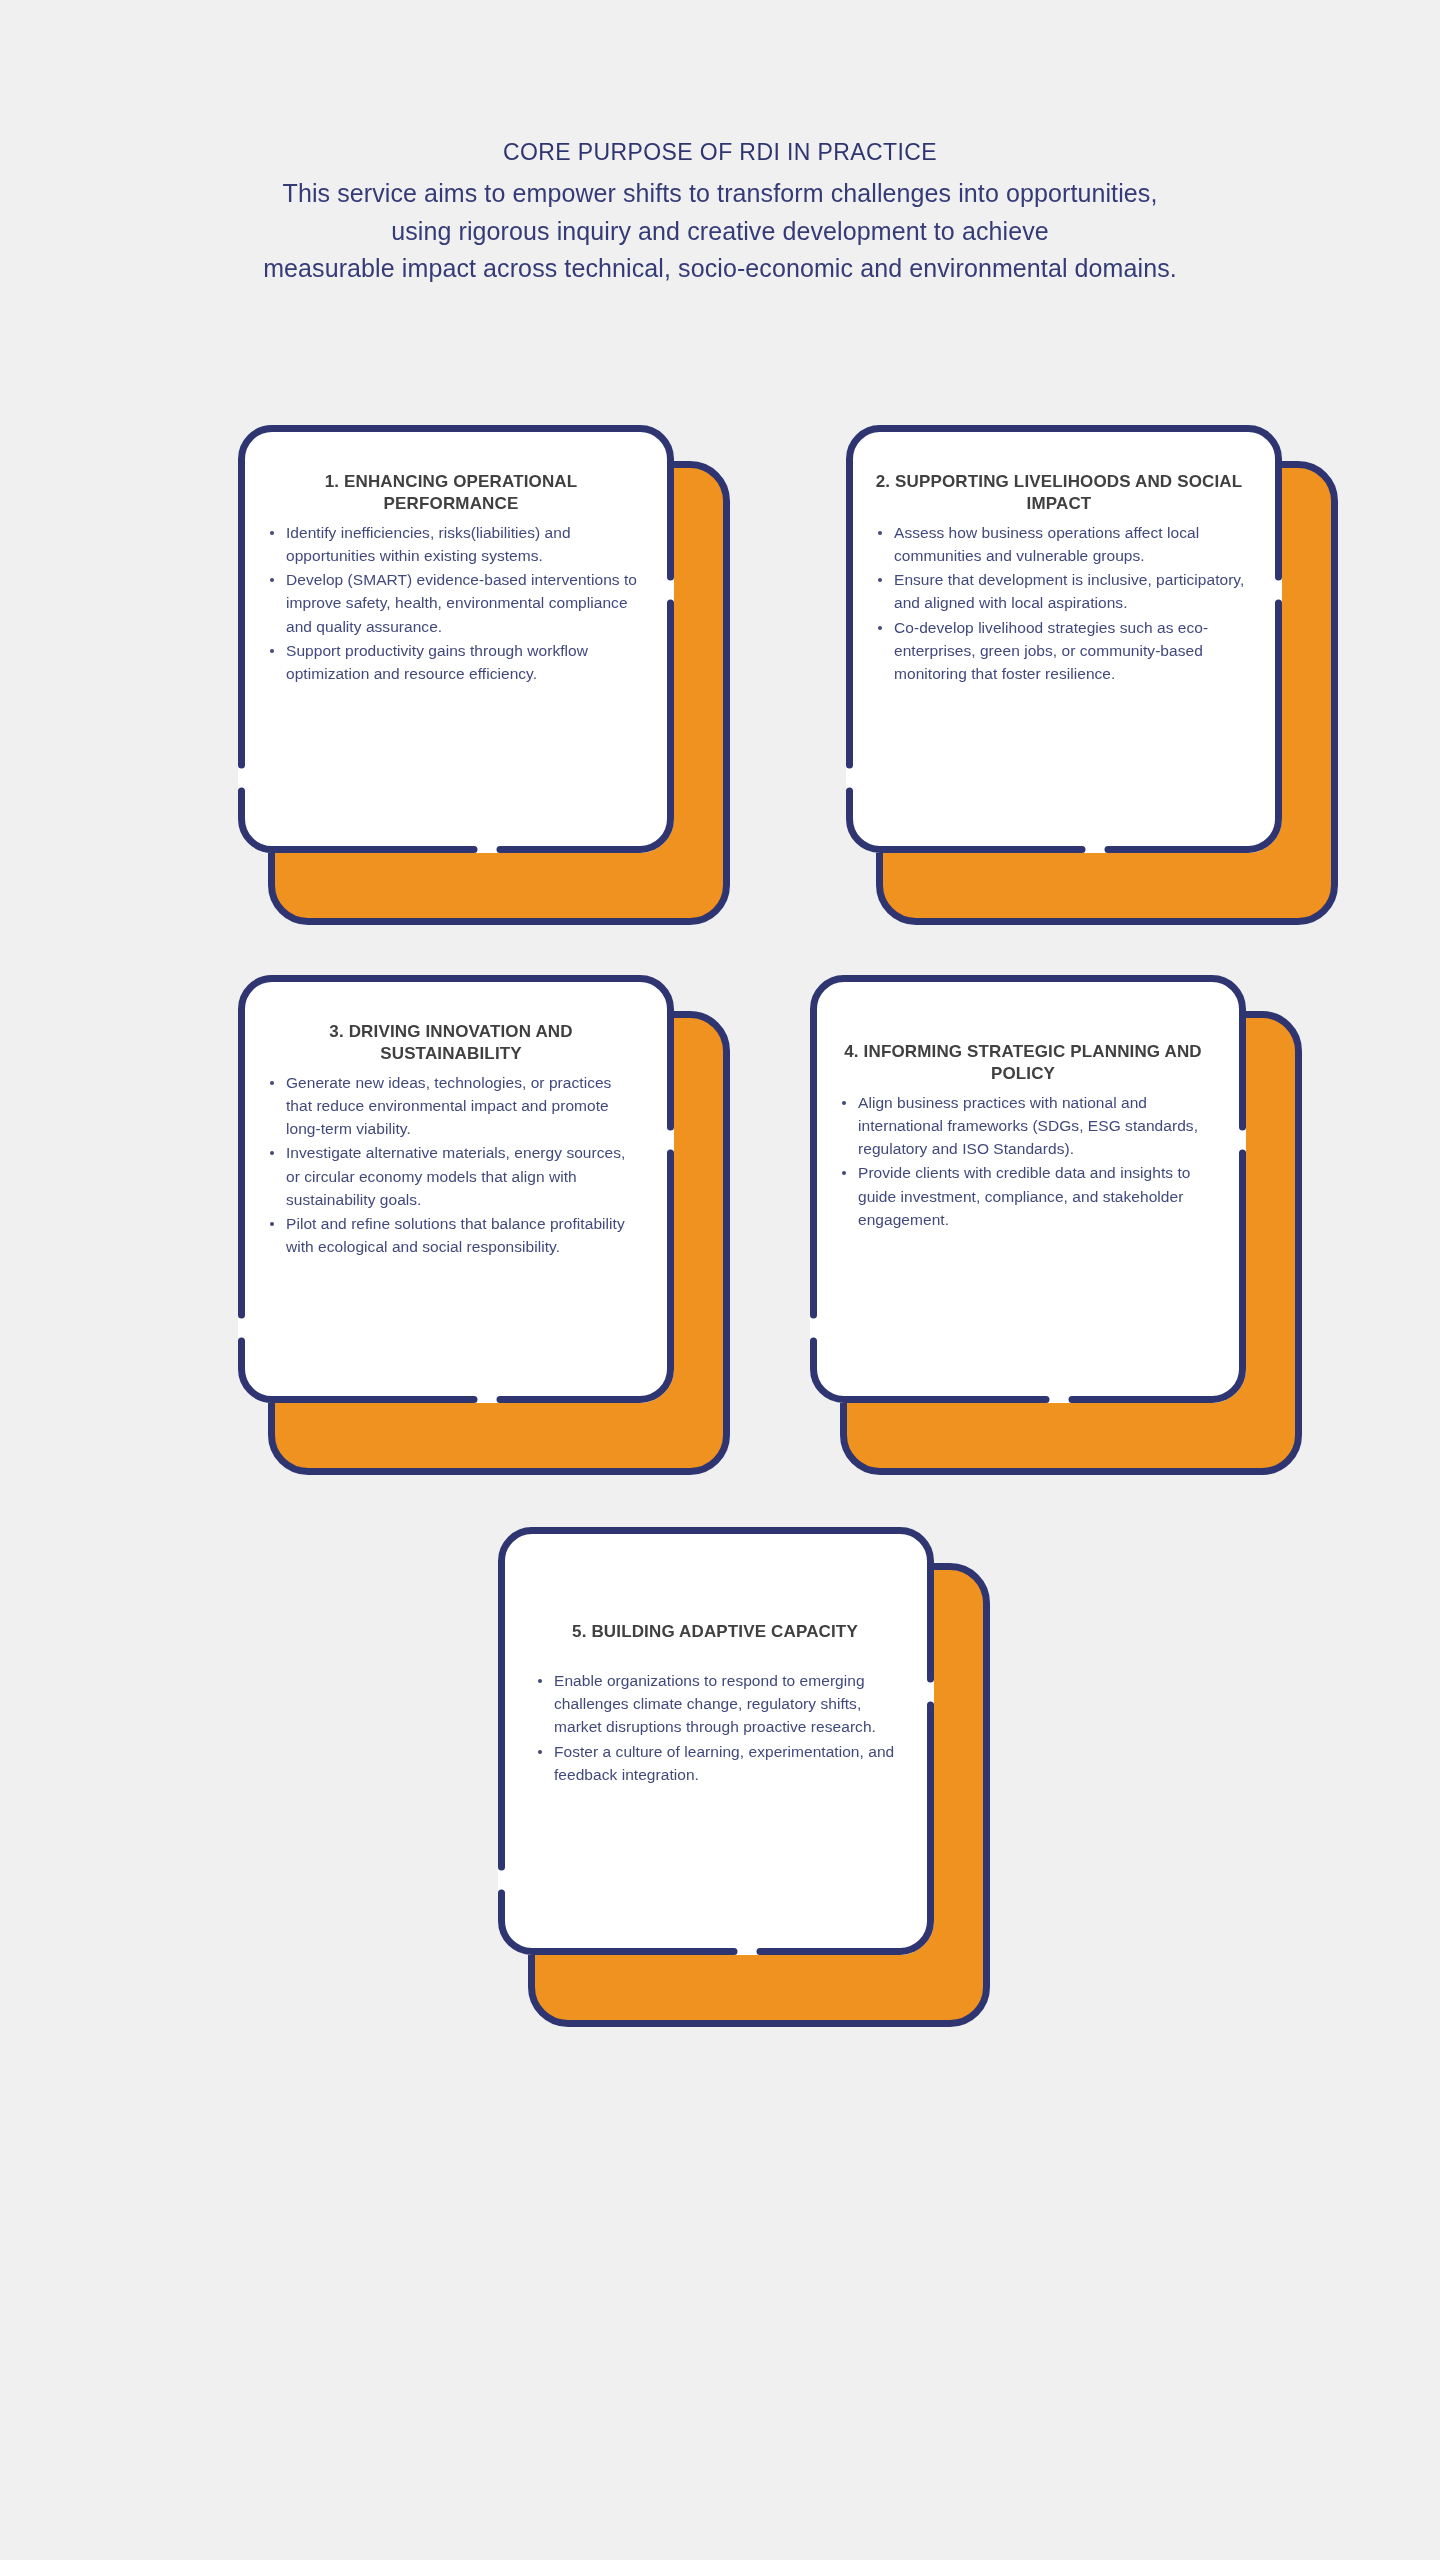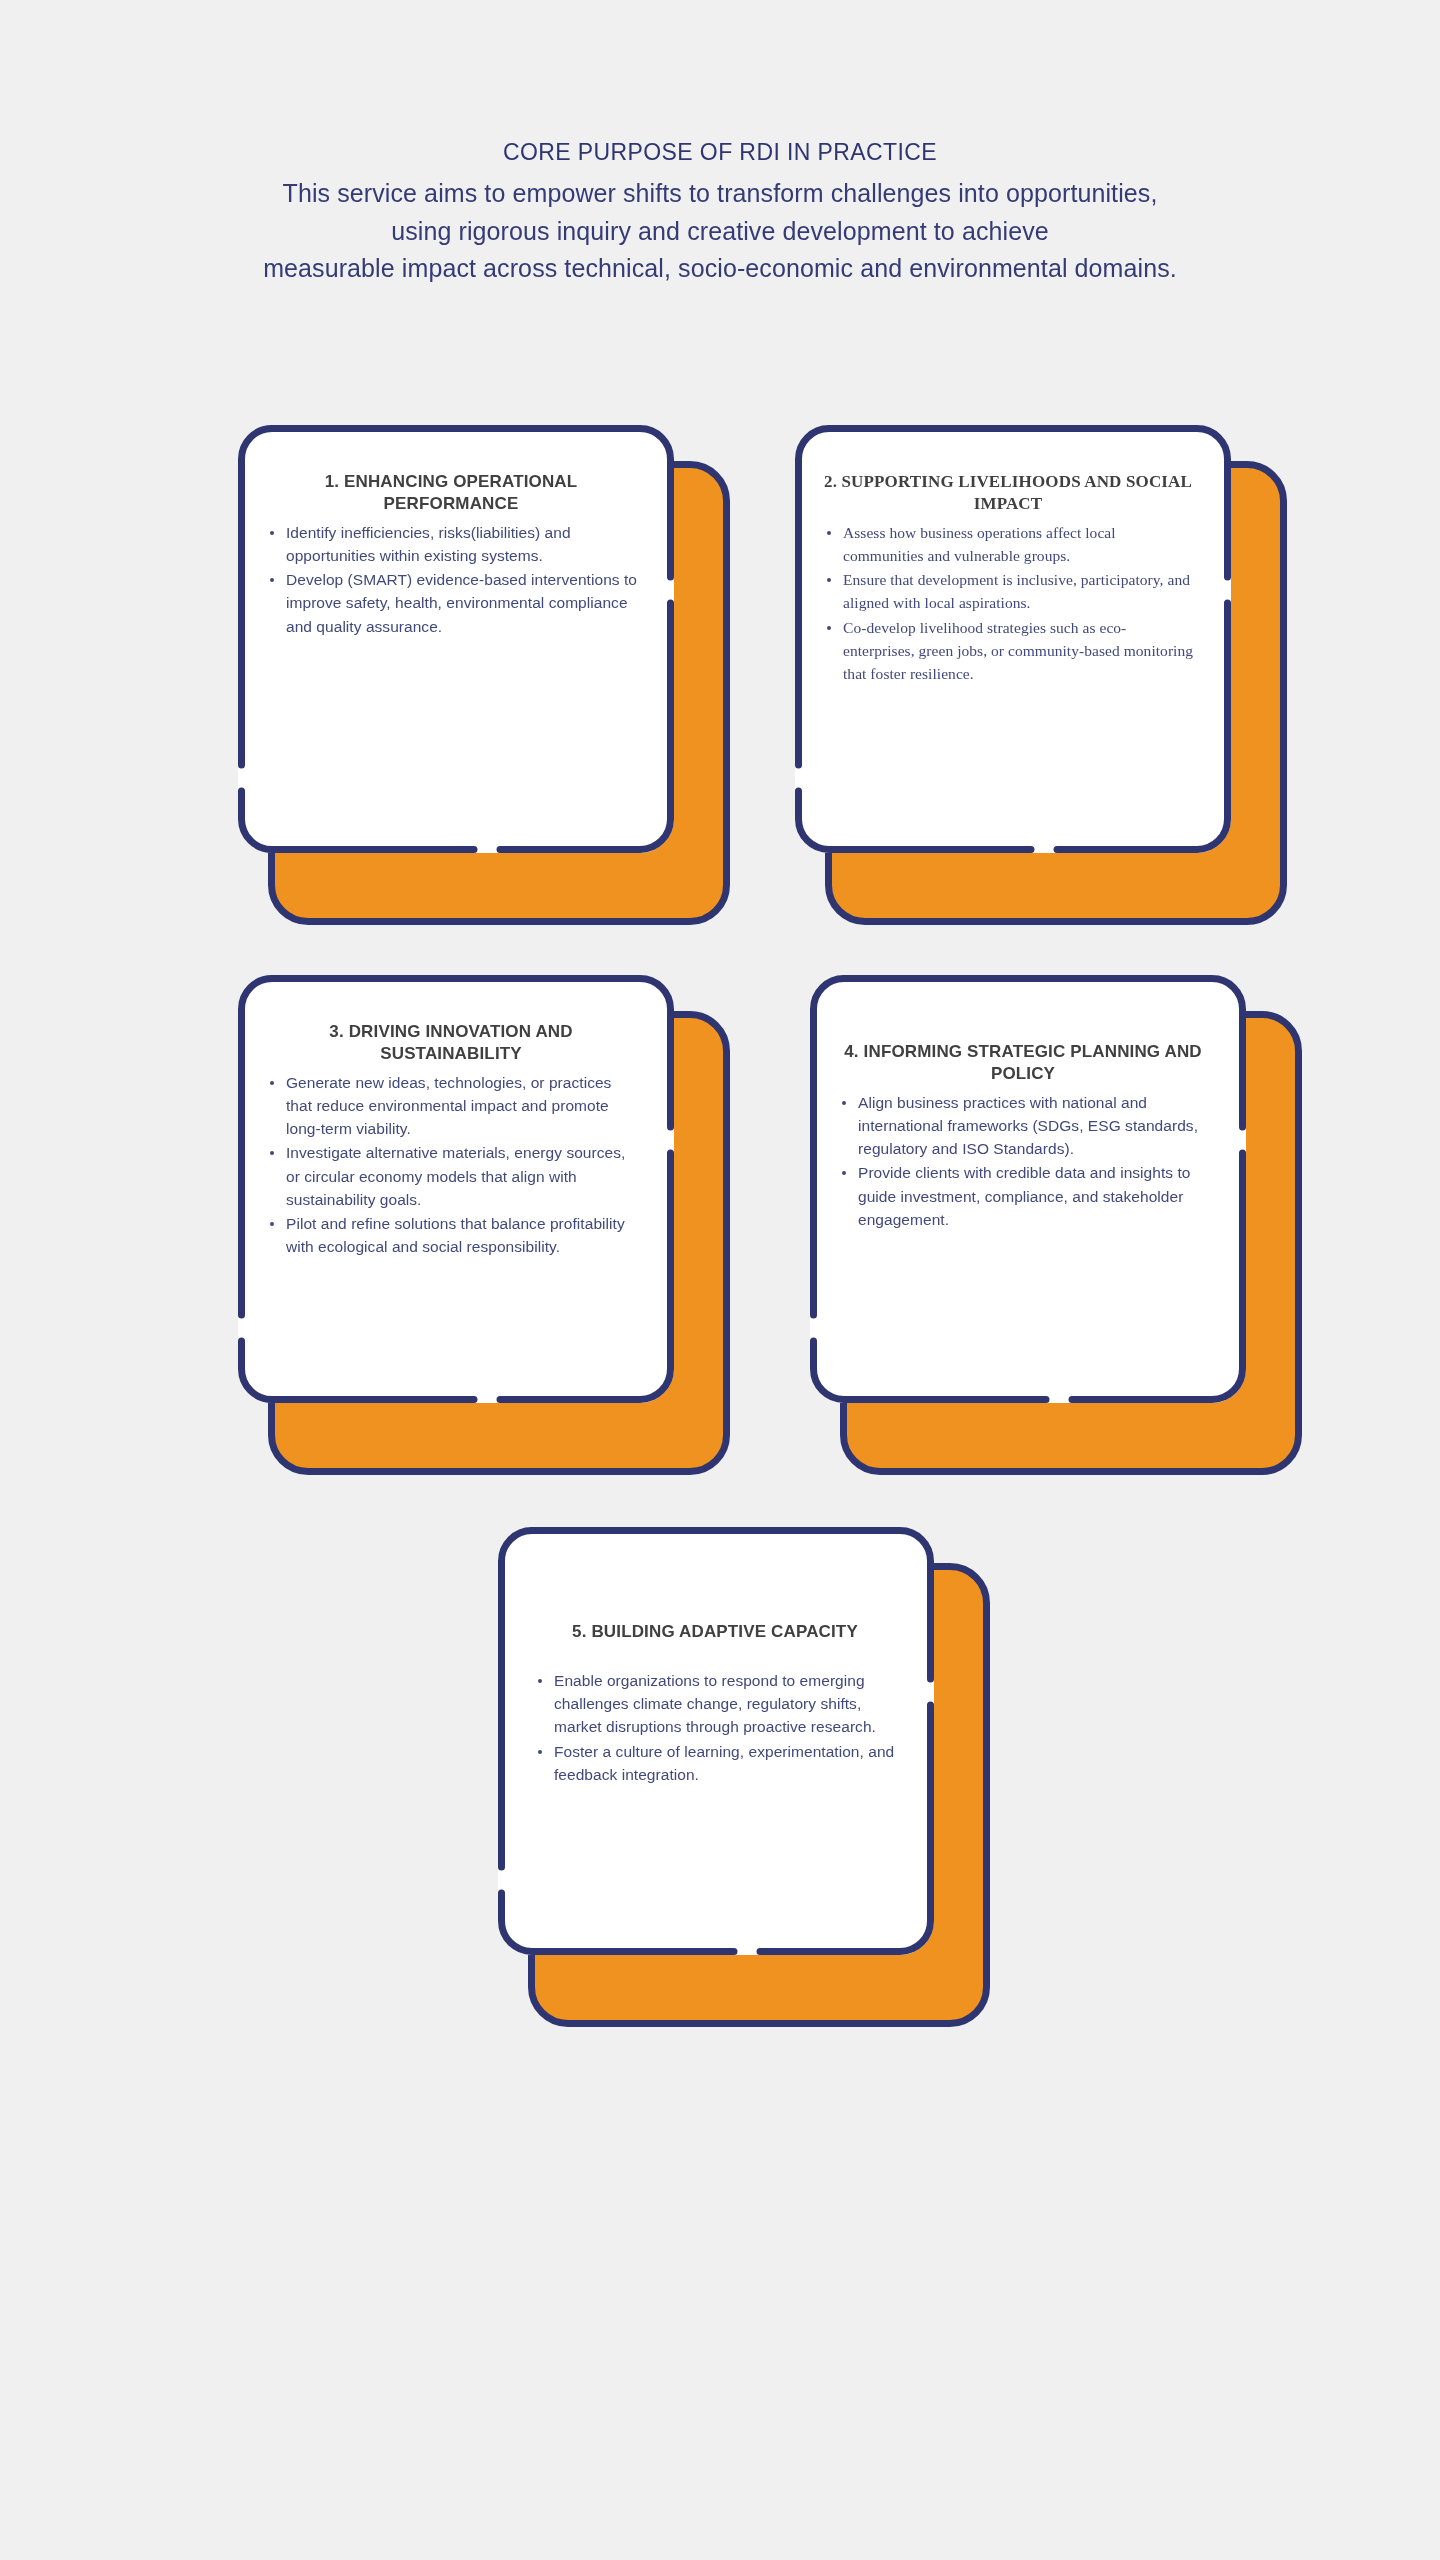--- a/index.html
+++ b/index.html
@@ -175,25 +175,26 @@
         <path d="M432.5 178 V394 A30.5 30.5 0 0 1 402 424.5 H262" stroke="#2e3570" stroke-width="7" stroke-linecap="round" fill="none"></path>
         <path d="M236 424.5 H34 A30.5 30.5 0 0 1 3.5 394 V366" stroke="#2e3570" stroke-width="7" stroke-linecap="round" fill="none"></path>
         <path d="M3.5 340 V34 A30.5 30.5 0 0 1 34 3.5" stroke="#2e3570" stroke-width="7" stroke-linecap="round" fill="none"></path>
       </svg>
     </div>
     <div class="card-content">
       <div class="card-title">1. ENHANCING OPERATIONAL PERFORMANCE</div>
       <ul class="card-list">
         <li>Identify inefficiencies, risks(liabilities) and opportunities within existing systems.</li>
         <li>Develop (SMART) evidence-based interventions to improve safety, health, environmental compliance and quality assurance.</li>
-      </ul>
-    </div>
-  </div>
-
-  <div class="card" style="left:795px; top:425px;font-family:Liberation Serif, serif;">
+        <li>Support productivity gains through workflow optimization and resource efficiency.</li>
+      </ul>
+    </div>
+  </div>
+
+  <div class="card" style="left:846px; top:425px;">
     <div class="card-shadow"></div>
     <div class="card-face"></div>
     <div class="card-frame">
       <svg width="436" height="428" viewBox="0 0 436 428" fill="none" aria-hidden="true">
         <path d="M34 3.5 H402 A30.5 30.5 0 0 1 432.5 34 V152" stroke="#2e3570" stroke-width="7" stroke-linecap="round" fill="none"></path>
         <path d="M432.5 178 V394 A30.5 30.5 0 0 1 402 424.5 H262" stroke="#2e3570" stroke-width="7" stroke-linecap="round" fill="none"></path>
         <path d="M236 424.5 H34 A30.5 30.5 0 0 1 3.5 394 V366" stroke="#2e3570" stroke-width="7" stroke-linecap="round" fill="none"></path>
         <path d="M3.5 340 V34 A30.5 30.5 0 0 1 34 3.5" stroke="#2e3570" stroke-width="7" stroke-linecap="round" fill="none"></path>
       </svg>
     </div>

